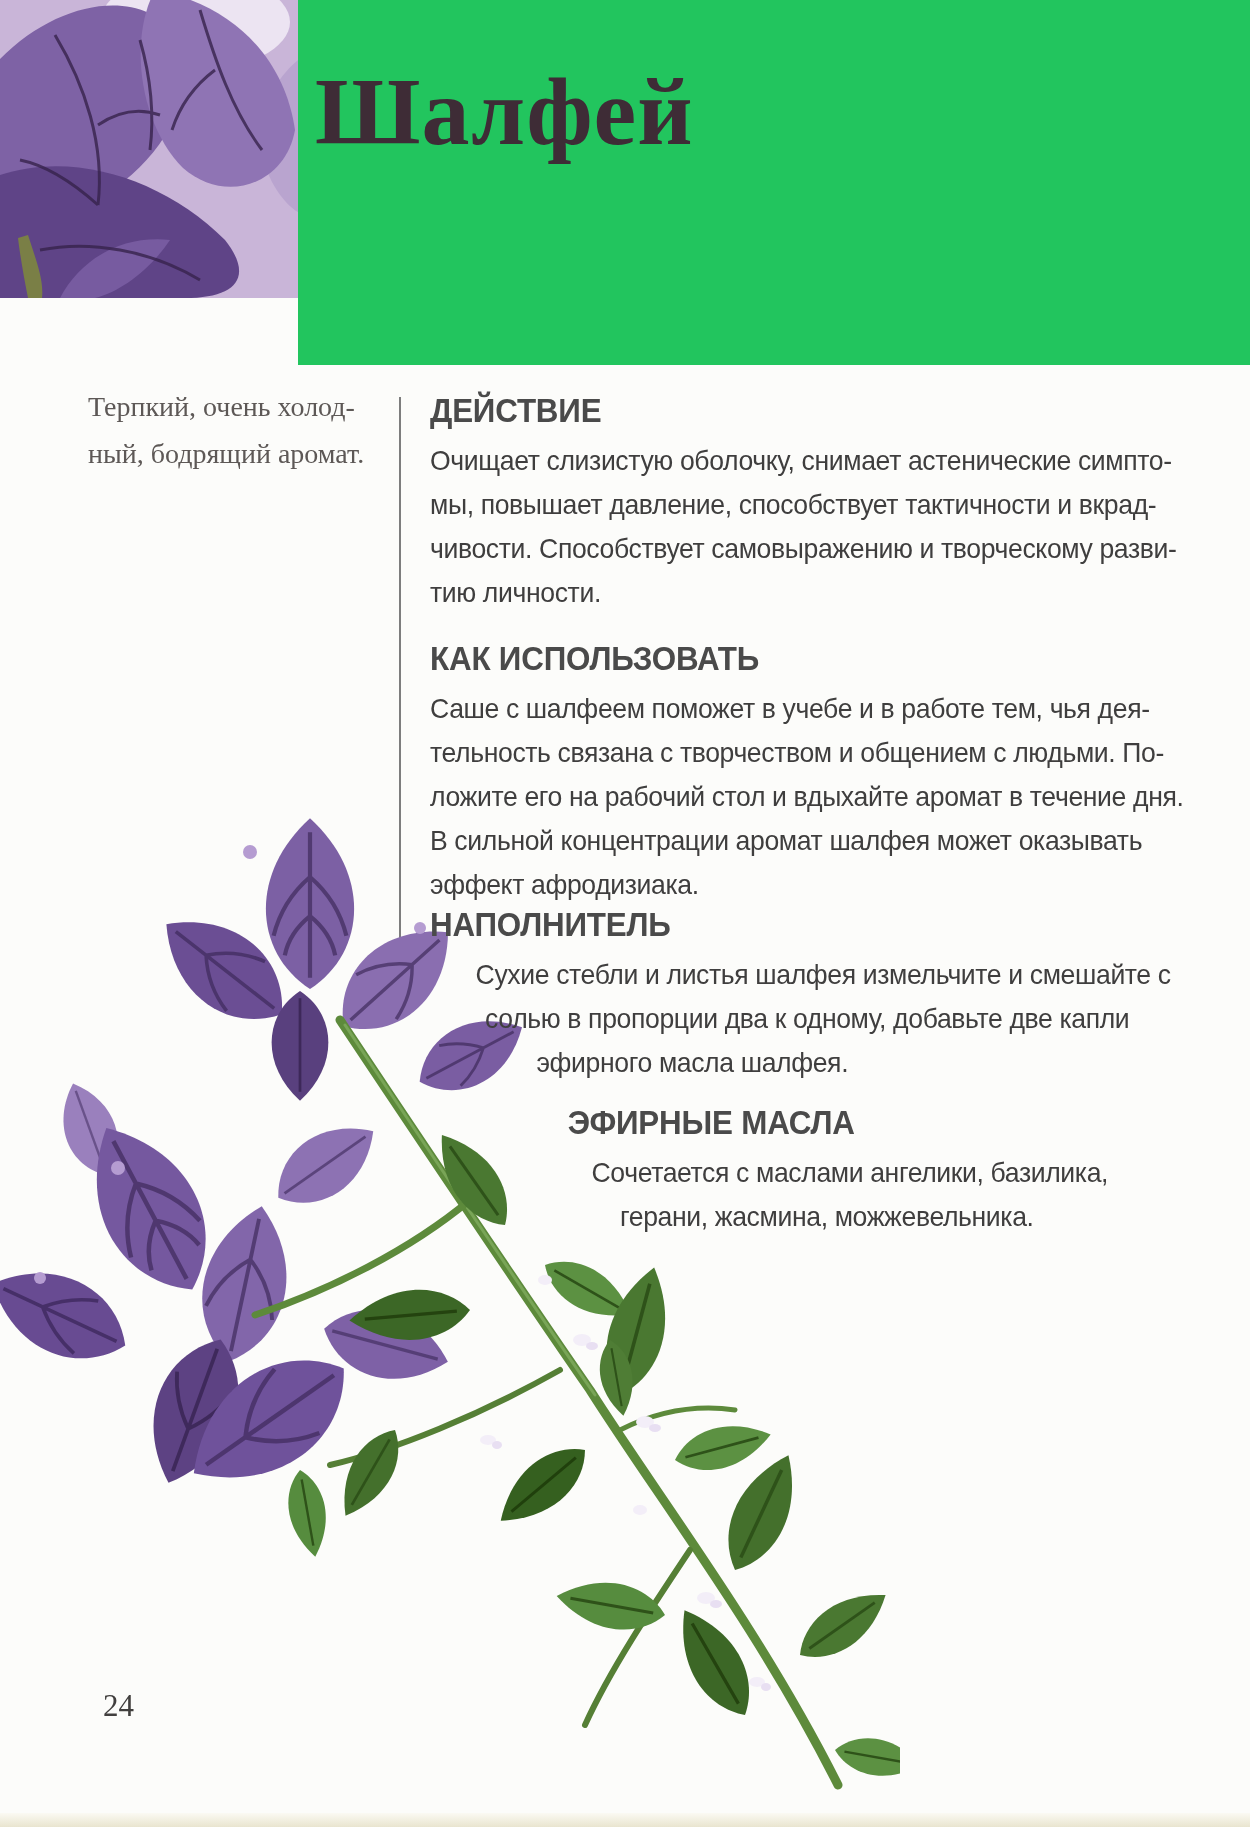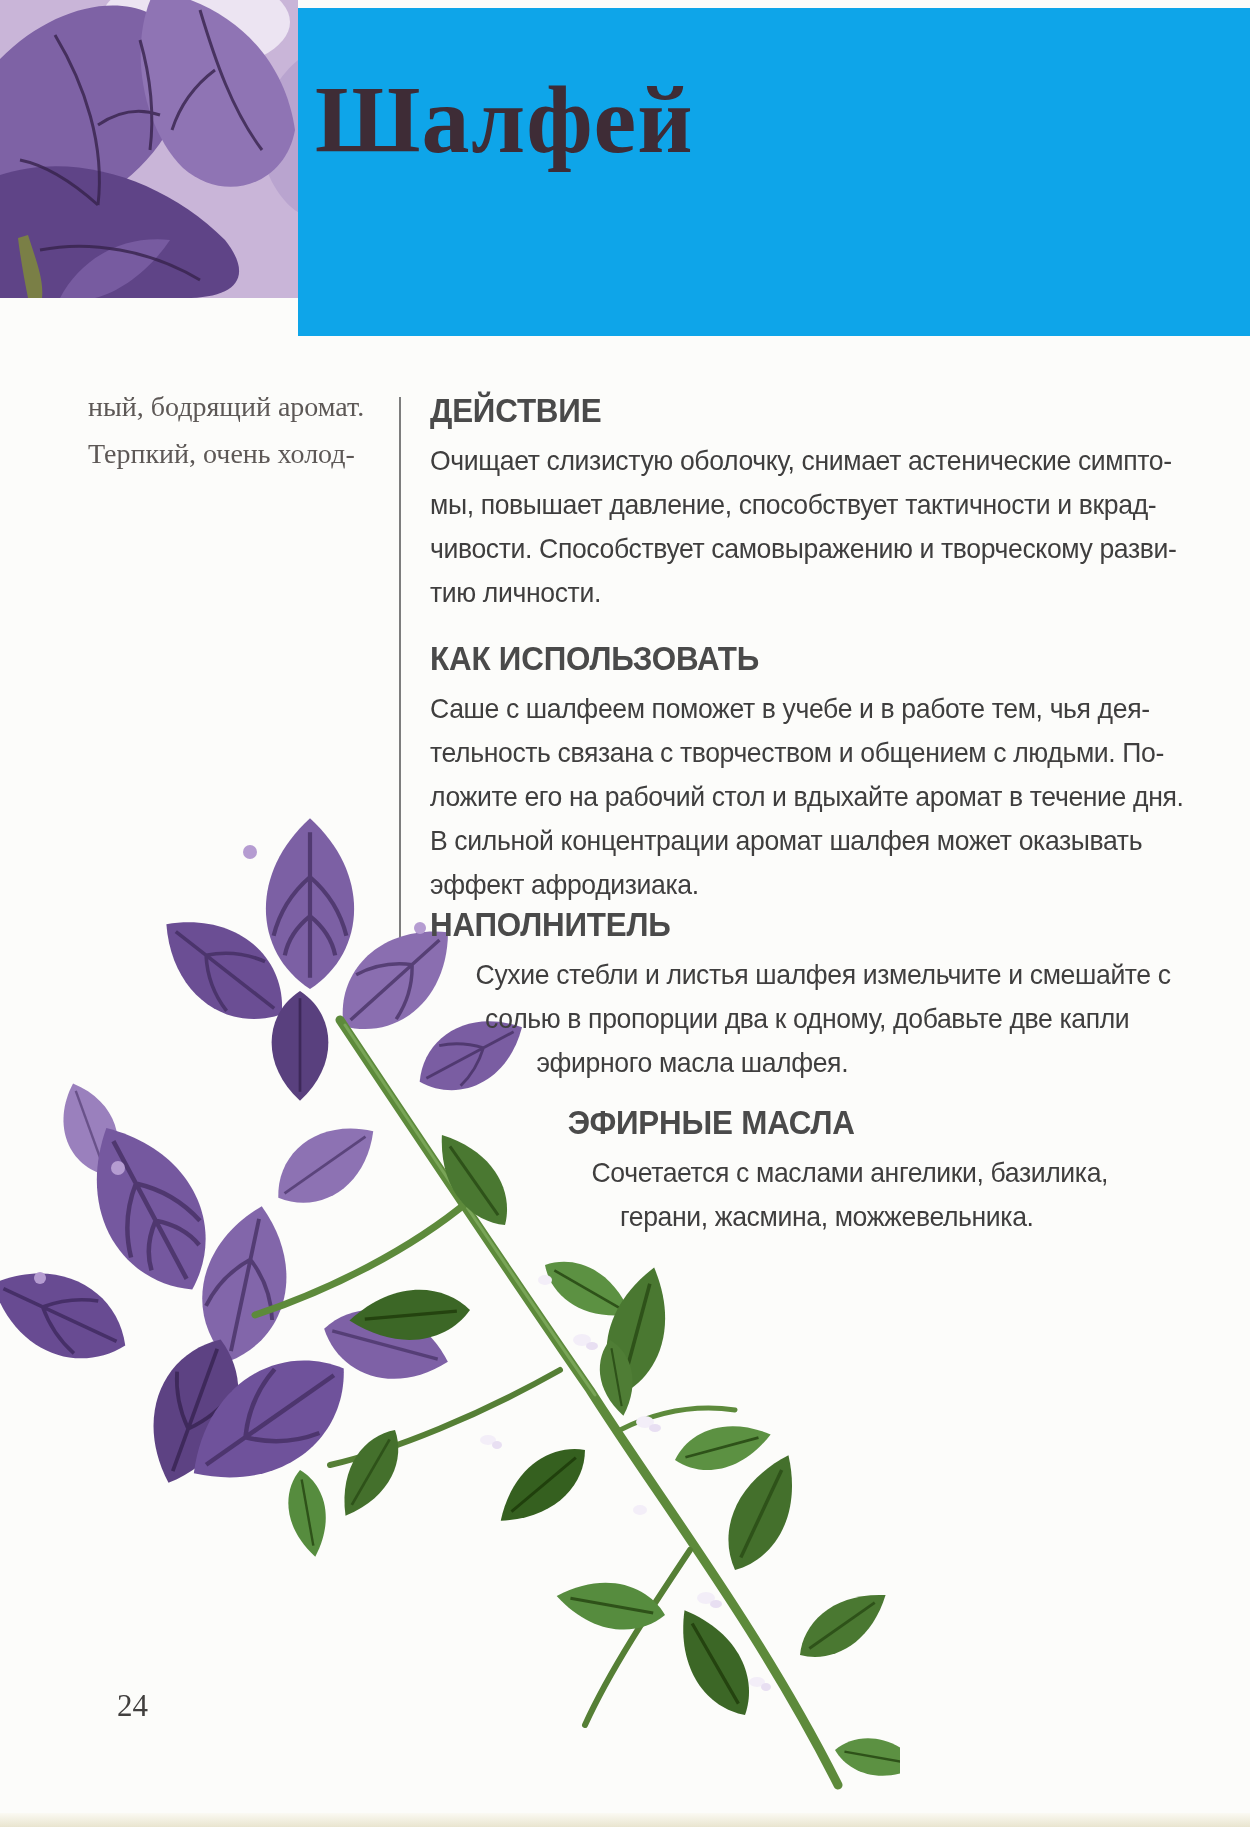--- a/index.html
+++ b/index.html
@@ -3,21 +3,21 @@
 <meta charset="utf-8">
 <style>
   html,body{margin:0;padding:0;background:#888;}
   .page{
     position:relative;width:1250px;height:1827px;margin:0 auto;
     background:#fcfcfa;overflow:hidden;
     font-family:"Liberation Sans",sans-serif;
   }
   
   .header-photo{position:absolute;left:0;top:0;width:298px;height:298px;}
-  .banner{position:absolute;left:298px;top:8px;width:952px;height:328px;background:#0ea5e9;}
+  .banner{position:absolute;left:298px;top:0;width:952px;height:365px;background:#22c55e;}
   .banner-title{
     position:absolute;left:17px;top:62px;
     font-family:"Liberation Serif",serif;font-weight:bold;
     font-size:96px;line-height:1.05;color:#3e2c36;letter-spacing:1px;
     white-space:nowrap;
   }
   
   .props{position:absolute;left:88px;top:383px;width:300px;}
   .props-heading{
     font-family:"Liberation Serif",serif;font-weight:bold;
@@ -47,21 +47,21 @@
   .ind-a{margin-left:48px;}   
   .ind-b{margin-left:58px;}   
   .ind-c{margin-left:112px;}  
   .ind-h{margin-left:145px;}  
   .ind-d{margin-left:170px;}  
   .ind-e{margin-left:200px;}  
   
   .sprig{position:absolute;left:0;top:810px;width:900px;height:1010px;z-index:1;}
   
   .page-number{
-    position:absolute;left:117px;top:1688px;
+    position:absolute;left:103px;top:1688px;
     font-family:"Liberation Serif",serif;font-size:31px;color:#413f3e;
   }
   .bottom-strip{
     position:absolute;left:0;bottom:0;width:100%;height:14px;
     background:linear-gradient(#fbfaf3,#e9e5cf);
   }
 </style>
 </head>
 <body>
 
@@ -87,22 +87,22 @@
       </g>
       <path d="M28,235 C36,260 44,280 42,298 L28,298 C24,278 20,255 18,238 Z" fill="#7a7f46"></path>
     </svg>
   </div>
 
   <div class="banner">
     <div class="banner-title">Шалфей</div>
   </div>
 
   <div class="props">
+    <div class="props-line">Терпкий, очень холод-</div>
     <div class="props-line">ный, бодрящий аромат.</div>
-    <div class="props-line">Терпкий, очень холод-</div>
   </div>
 
   <div class="divider"></div>
 
   <div class="section sec-action">
     <div class="sec-heading">ДЕЙСТВИЕ</div>
     <div class="body-line">Очищает слизистую оболочку, снимает астенические симпто-</div>
     <div class="body-line">мы, повышает давление, способствует тактичности и вкрад-</div>
     <div class="body-line">чивости. Способствует самовыражению и творческому разви-</div>
     <div class="body-line">тию личности.</div>

